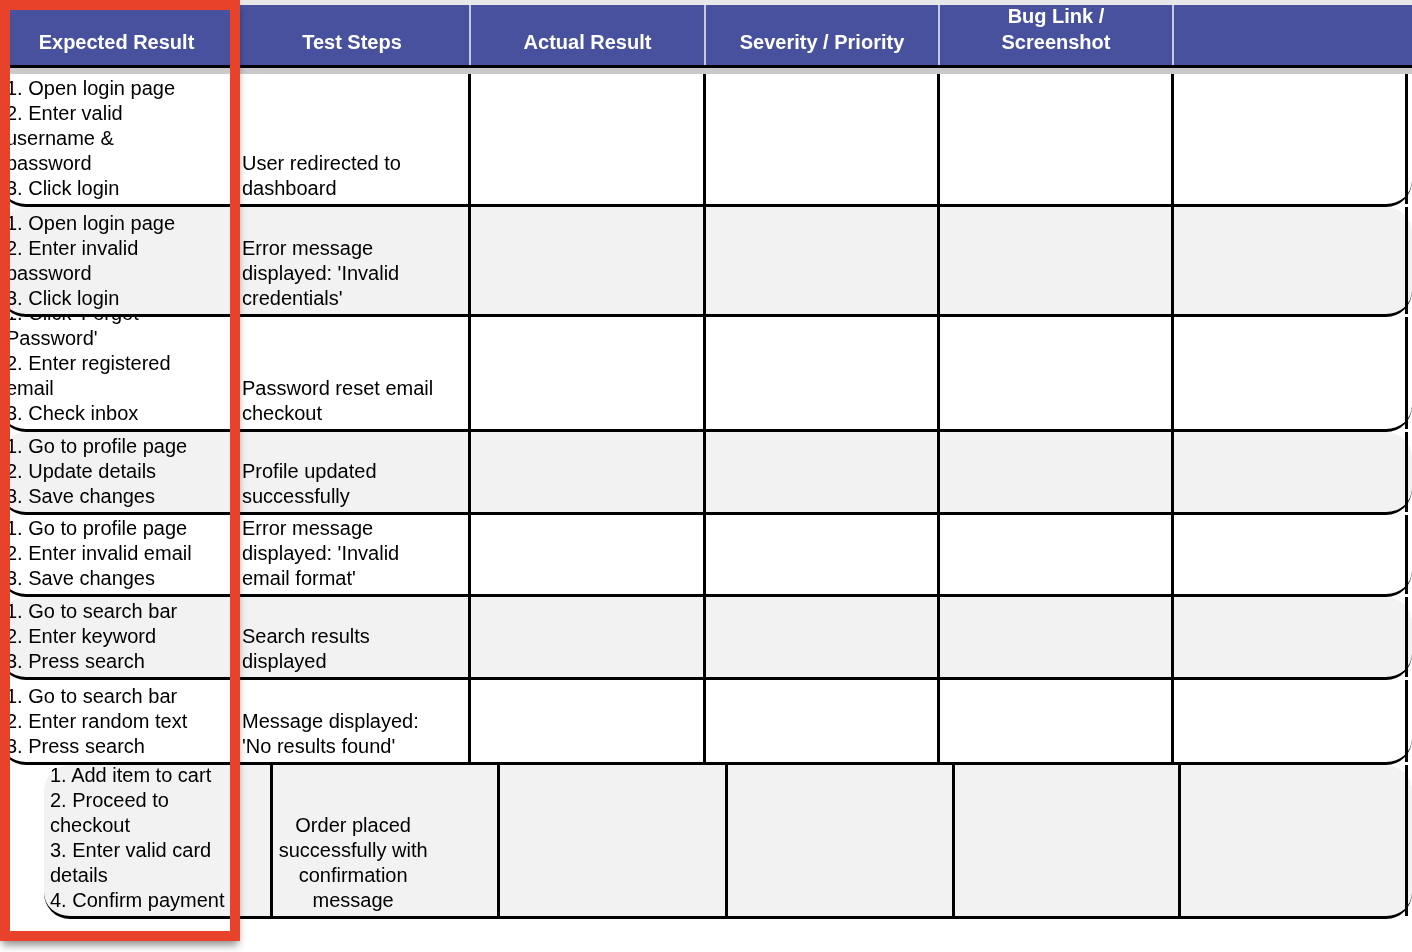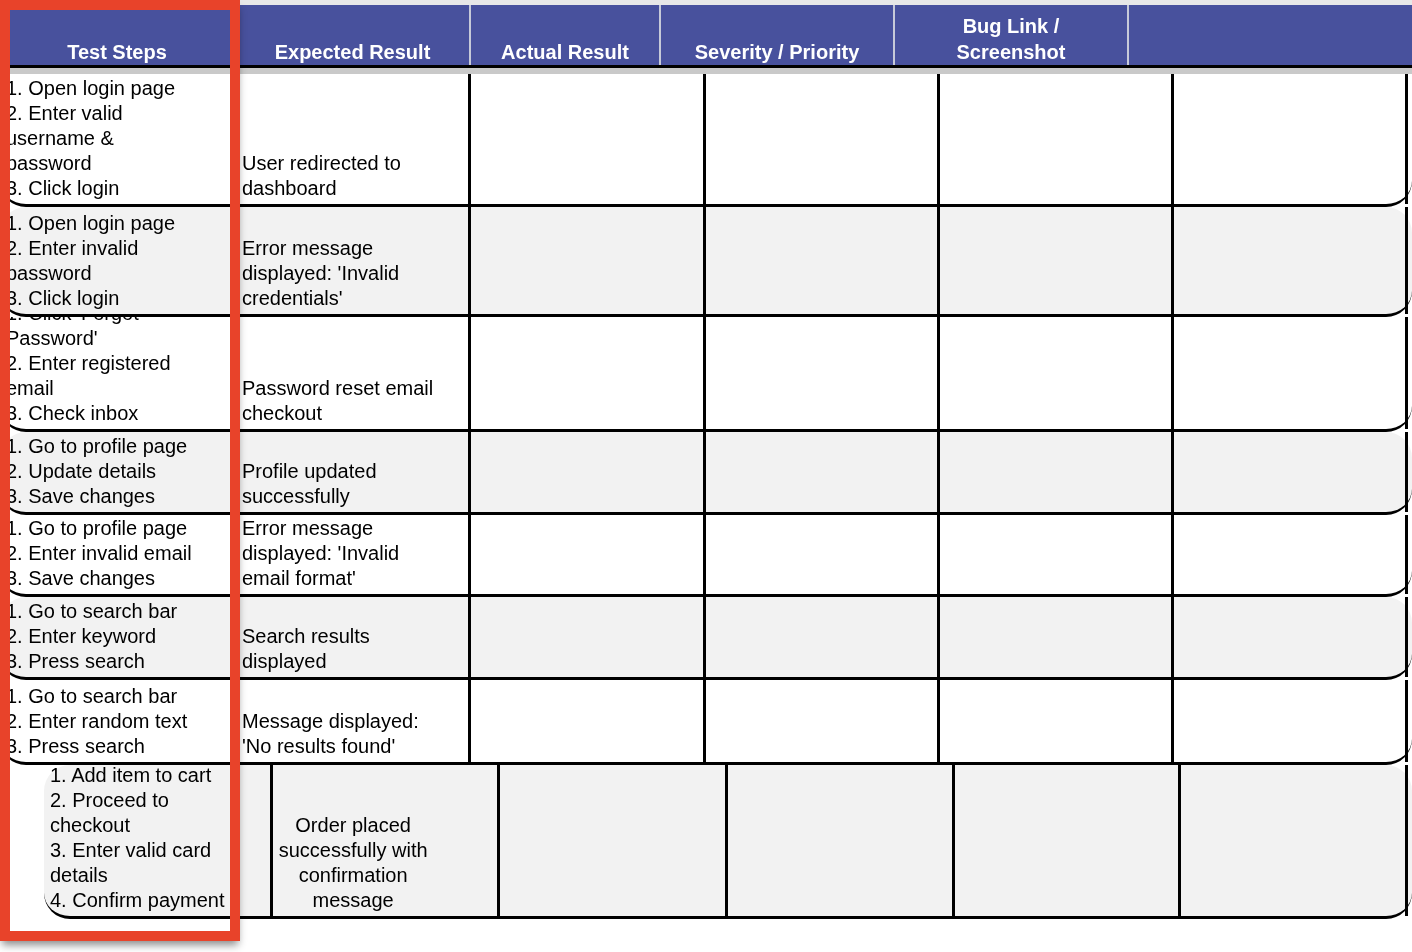--- a/index.html
+++ b/index.html
@@ -11,21 +11,21 @@
   }
   .sheet { position: relative; width: 1412px; height: 952px; background: #ffffff; overflow: hidden; }
 
   .top-strip { height: 5px; background: #e8e8e8; }
 
   .header-row { display: flex; height: 60px; background: #48519d; }
   .hcell {
     display: flex; align-items: flex-end; justify-content: center;
     text-align: center; color: #ffffff; font-weight: bold;
     font-size: 20px; line-height: 26px;
-    padding: 0 4px 0 4px;
+    padding: 0 4px 10px 4px;
     border-right: 2px solid #c7cad9;
     white-space: pre-line;
     background: #48519d;
   }
   .hcell.sliver { border-right: none; padding: 0; }
 
   .header-border { height: 3px; background: #000000; }
   .frozen-band  { height: 6px; background: #c9c9c9; }
 
   .row { display: flex; border-bottom: 3px solid #000000; background: #ffffff; border-radius: 26px; }
@@ -46,23 +46,23 @@
     box-shadow: 0 6px 8px -2px rgba(0,0,0,0.45);
     pointer-events: none;
   }
 </style>
 </head>
 <body>
 
 <div class="sheet">
   <div class="top-strip"></div>
   <div class="header-row" id="headerRow">
+      <div class="hcell" style="width: 235px;">Expected Result</div>
       <div class="hcell" style="width: 236px;">Test Steps</div>
-      <div class="hcell" style="width: 235px;">Expected Result</div>
-      <div class="hcell" style="width: 190px;">Actual Result</div>
+      <div class="hcell" style="width: 235px;">Actual Result</div>
       <div class="hcell" style="width: 234px;">Severity / Priority</div>
       <div class="hcell" style="width: 234px;">Bug Link /
 Screenshot</div>
       <div class="hcell sliver" style="width: 4px;"></div>
     </div>
   <div class="header-border"></div>
   <div class="frozen-band"></div>
   <div id="bodyRows">
       <div class="row" style="height: 133px;">
         <div class="cell" style="width: 236px;">1. Open login page

